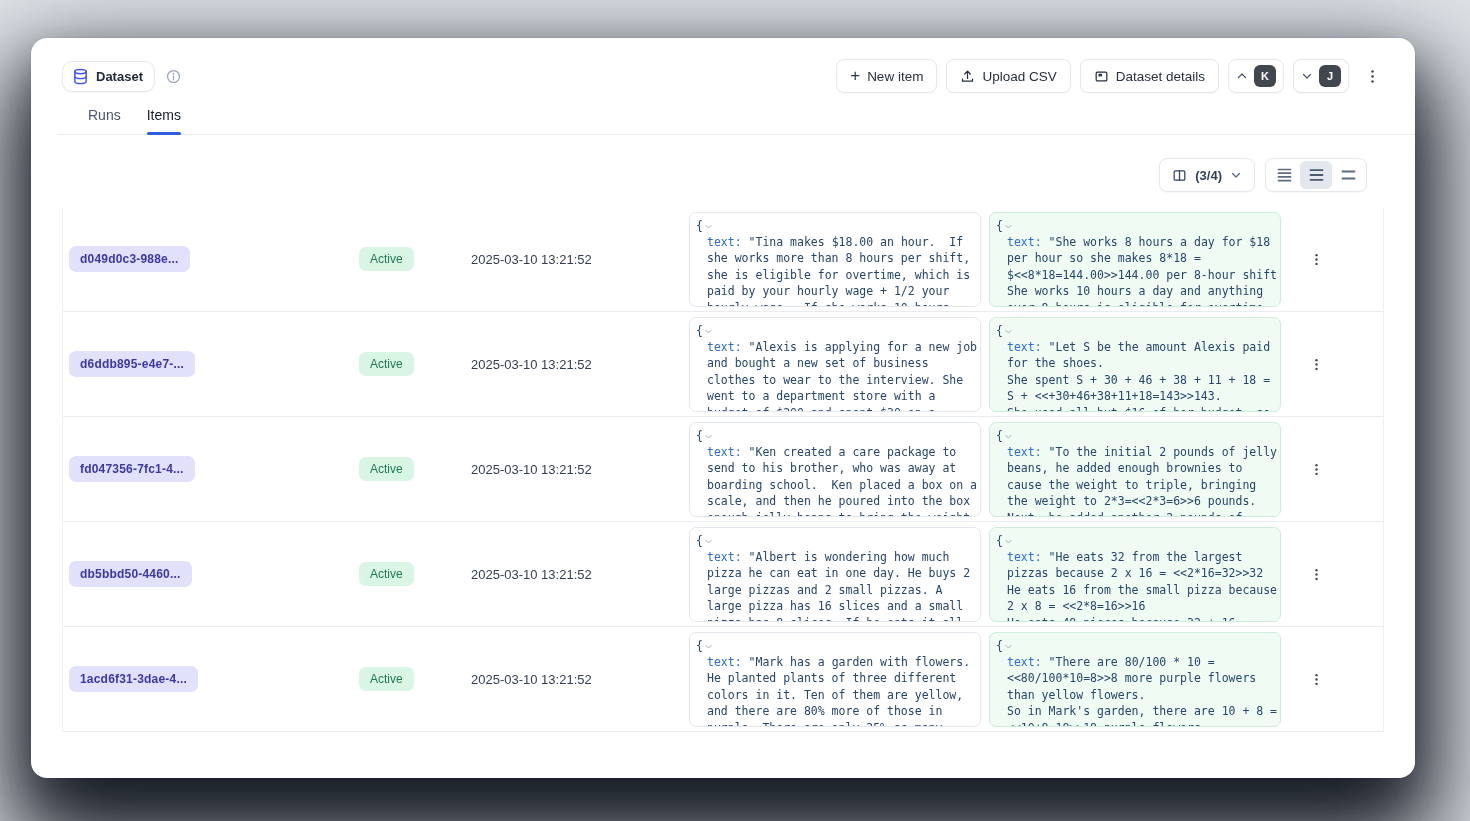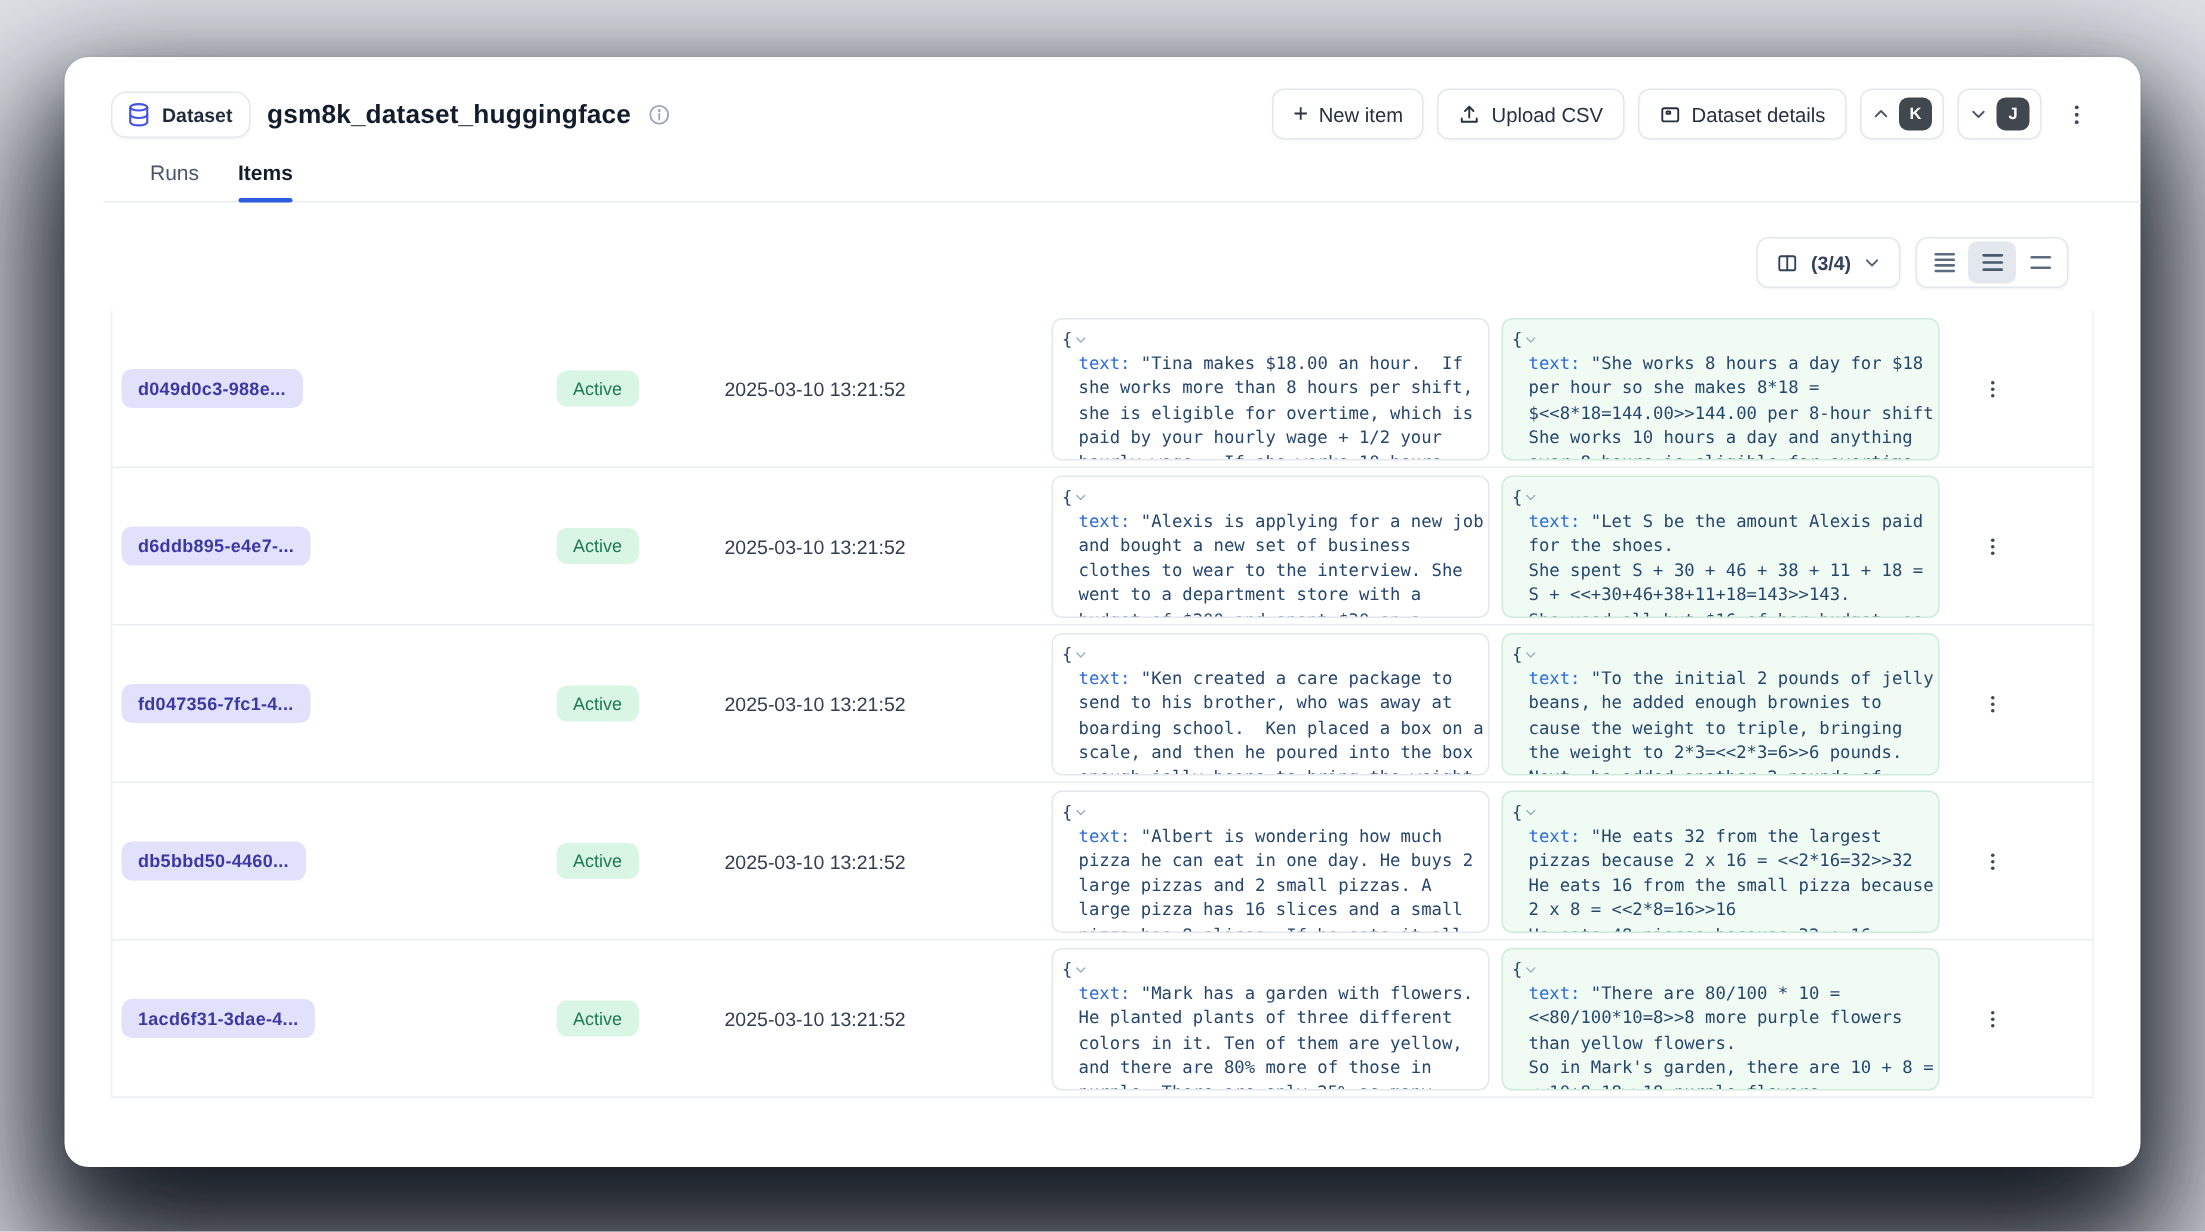--- a/index.html
+++ b/index.html
@@ -1,20 +1,20 @@
 <!DOCTYPE html>
 <html><head>
 <meta charset="utf-8">
 <style>
   * { margin:0; padding:0; box-sizing:border-box; }
   html,body { width:1470px; height:821px; overflow:hidden; }
   body { background:#e0e4e9; font-family:"Liberation Sans", sans-serif; position:relative; }
 
   .card {
-    position:absolute; left:43px; top:38px; width:1384px; height:740px;
+    position:absolute; left:31px; top:38px; width:1384px; height:740px;
     background:#ffffff; border-radius:16px;
     box-shadow: 0 0 0 1px rgba(0,0,0,0.04),
                 0 18px 35px rgba(16,24,40,.28),
                 0 48px 95px 22px rgba(4,8,16,.92);
   }
 
   
   .card-head { display:flex; justify-content:space-between; align-items:center; padding:21px 29px 0 31px; }
   .head-left { display:flex; align-items:center; gap:11px; }
   .type-badge { display:flex; align-items:center; gap:7px; border:1px solid #e4e8ee; border-radius:10px;
@@ -29,21 +29,21 @@
   .avatar-btn { display:flex; align-items:center; gap:6px; height:34px; padding:0 7px; background:#fff;
     border:1px solid #e4e8ee; border-radius:8px; box-shadow:0 1px 2px rgba(16,24,40,.04); cursor:pointer; }
   .avatar { width:22px; height:22px; border-radius:6px; background:#41474f; color:#fff; font-size:11px;
     font-weight:700; display:flex; align-items:center; justify-content:center; }
   .icon-btn { display:flex; align-items:center; justify-content:center; width:28px; height:34px;
     background:transparent; border:none; cursor:pointer; }
 
   
   .tabs-row { display:flex; gap:26px; padding:0 31px; margin-top:14px; border-bottom:1px solid #e9edf2;margin-left:26px; }
   .tab { font-size:14px; padding-bottom:11px; cursor:pointer; position:relative; color:#49566a; font-weight:500; }
-  .tab.active { color:#131c2c; font-weight:700; }
+  .tab.active { color:#131c2c; font-weight:400; }
   .tab.active::after { content:""; position:absolute; left:0; right:0; bottom:-1px; height:3px;
     background:#2f5de0; border-radius:2px; }
 
   
   .toolbar-row { display:flex; justify-content:flex-end; align-items:center; gap:10px; padding:23px 48px 15px; }
   .columns-btn { display:flex; align-items:center; gap:8px; height:34px; padding:0 12px; background:#fff;
     border:1px solid #e4e8ee; border-radius:8px; cursor:pointer; box-shadow:0 1px 2px rgba(16,24,40,.04); }
   .columns-label { font-size:13px; font-weight:600; color:#33415c; }
   .seg-group { display:flex; align-items:center; height:34px; border:1px solid #e4e8ee; border-radius:8px;
     background:#fff; padding:2px; box-shadow:0 1px 2px rgba(16,24,40,.04); }
@@ -86,21 +86,20 @@
   <div class="card-head">
     <div class="head-left">
       <div class="type-badge">
         <svg class="db-ic" width="17" height="17" viewBox="0 0 24 24" fill="none" stroke="#4353e8" stroke-width="2" stroke-linecap="round">
           <ellipse cx="12" cy="5" rx="8" ry="3"></ellipse>
           <path d="M4 5v14c0 1.66 3.58 3 8 3s8-1.34 8-3V5"></path>
           <path d="M4 12c0 1.66 3.58 3 8 3s8-1.34 8-3"></path>
         </svg>
         <span class="tb-label">Dataset</span>
       </div>
-      <span class="page-title">gsm8k_dataset_huggingface</span>
       <svg width="15" height="15" viewBox="0 0 24 24" fill="none" stroke="#9aa7b6" stroke-width="2" stroke-linecap="round">
         <circle cx="12" cy="12" r="9.5"></circle>
           <line x1="12" y1="11" x2="12" y2="17"></line>
           <circle cx="12" cy="7.5" r="0.6" fill="#9aa7b6"></circle>
       </svg>
     </div>
     <div class="head-right">
       <button class="btn">
         <span class="plus">+</span>
         <span>New item</span>

